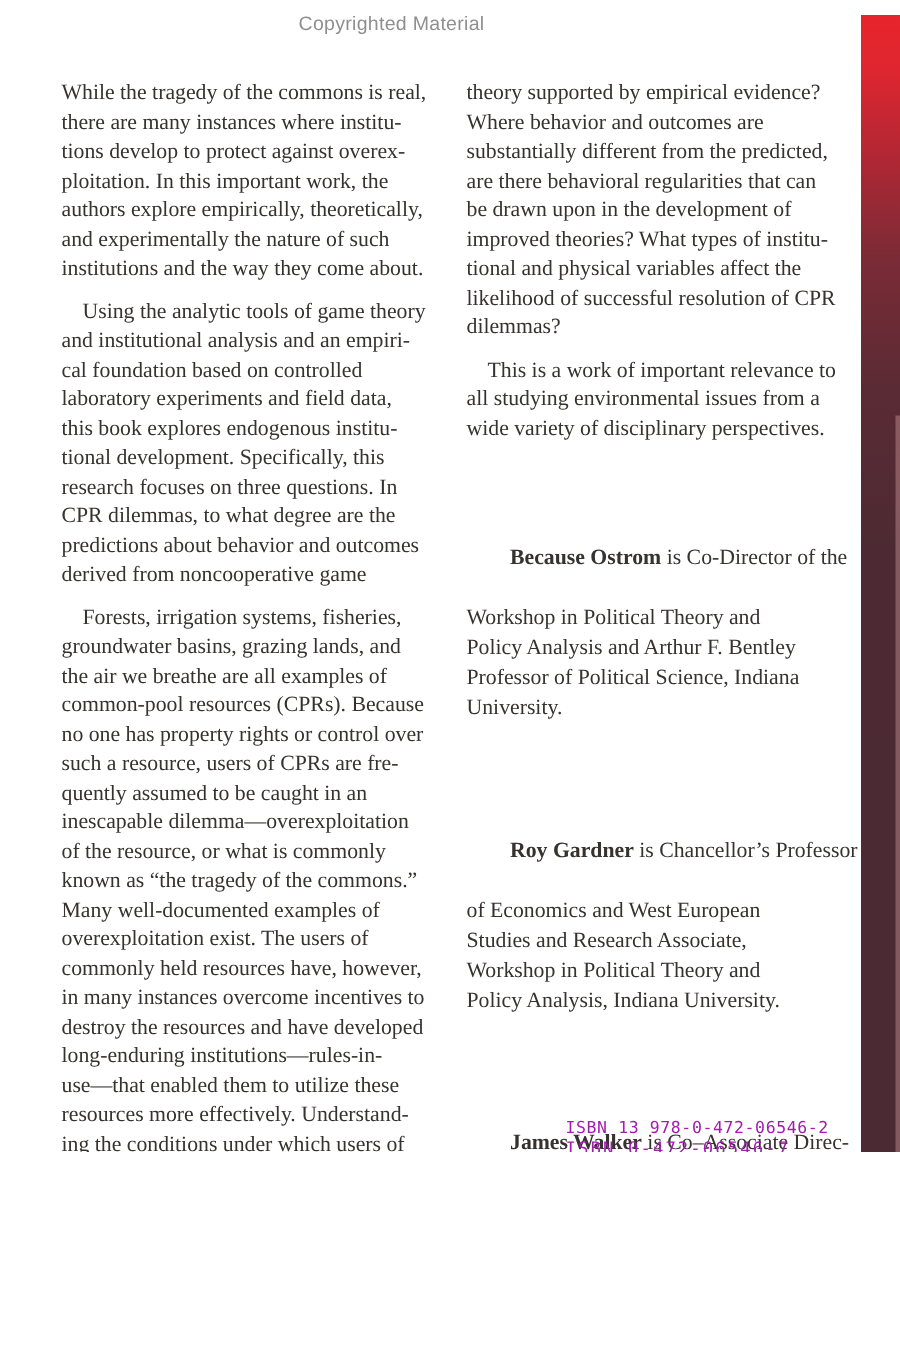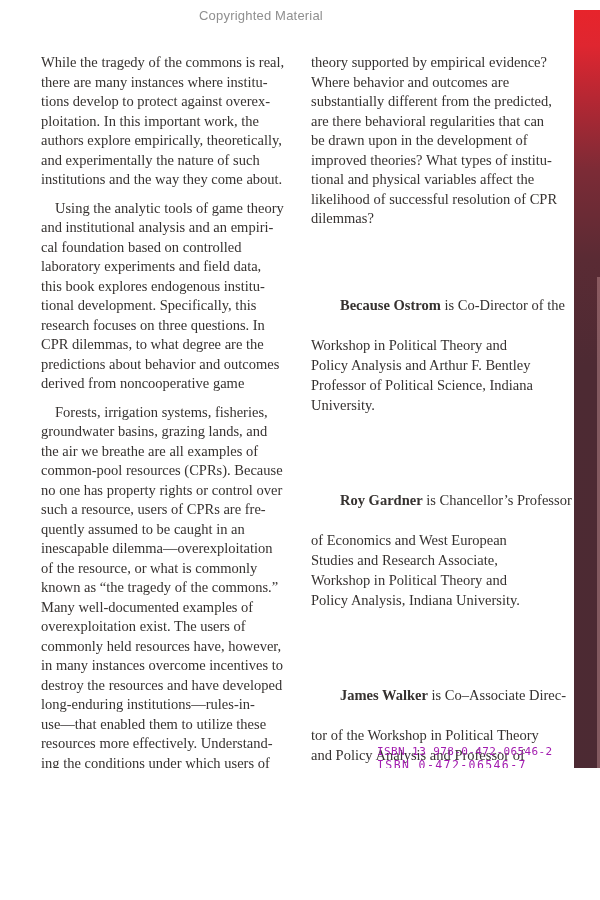--- a/index.html
+++ b/index.html
@@ -168,20 +168,23 @@
   <div class="col col-right">
     <div class="para">theory supported by empirical evidence?
 Where behavior and outcomes are
 substantially different from the predicted,
 are there behavioral regularities that can
 be drawn upon in the development of
 improved theories? What types of institu-
 tional and physical variables affect the
 likelihood of successful resolution of CPR
 dilemmas?</div>
+    <div class="para indent">This is a work of important relevance to
+all studying environmental issues from a
+wide variety of disciplinary perspectives.</div>
 
     <div class="bios">
       <div class="bio">
         <span class="bio-name">Because Ostrom</span><span> is Co-Director of the</span>
         <div class="bio-rest">Workshop in Political Theory and
 Policy Analysis and Arthur F. Bentley
 Professor of Political Science, Indiana
 University.</div>
       </div>
       <div class="bio">

